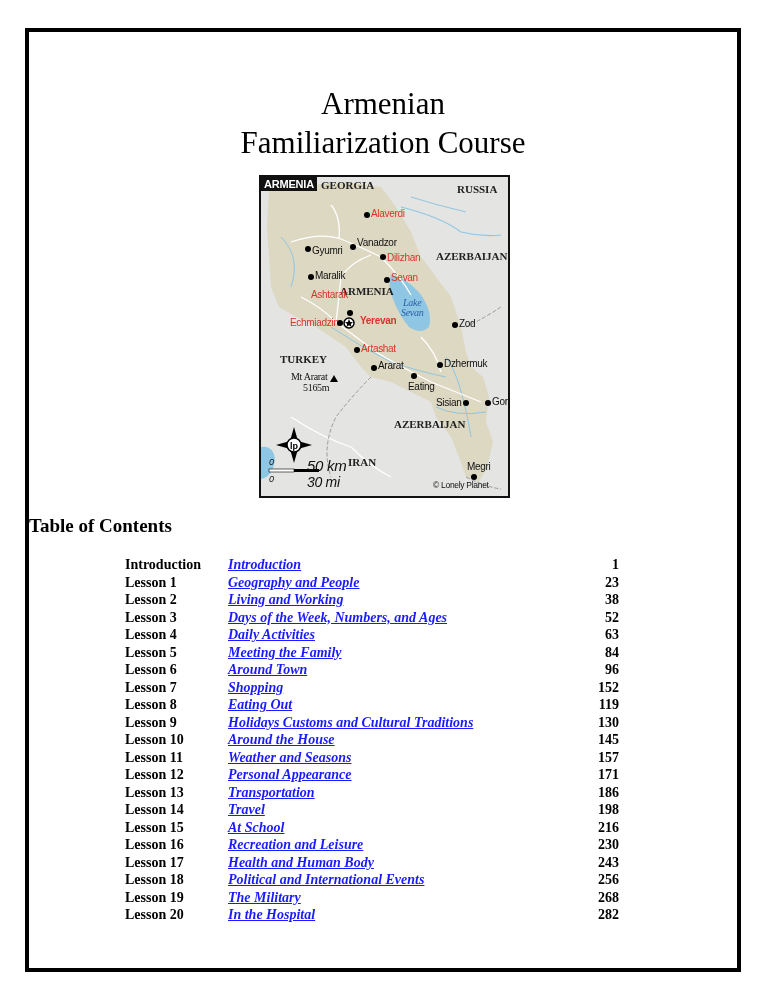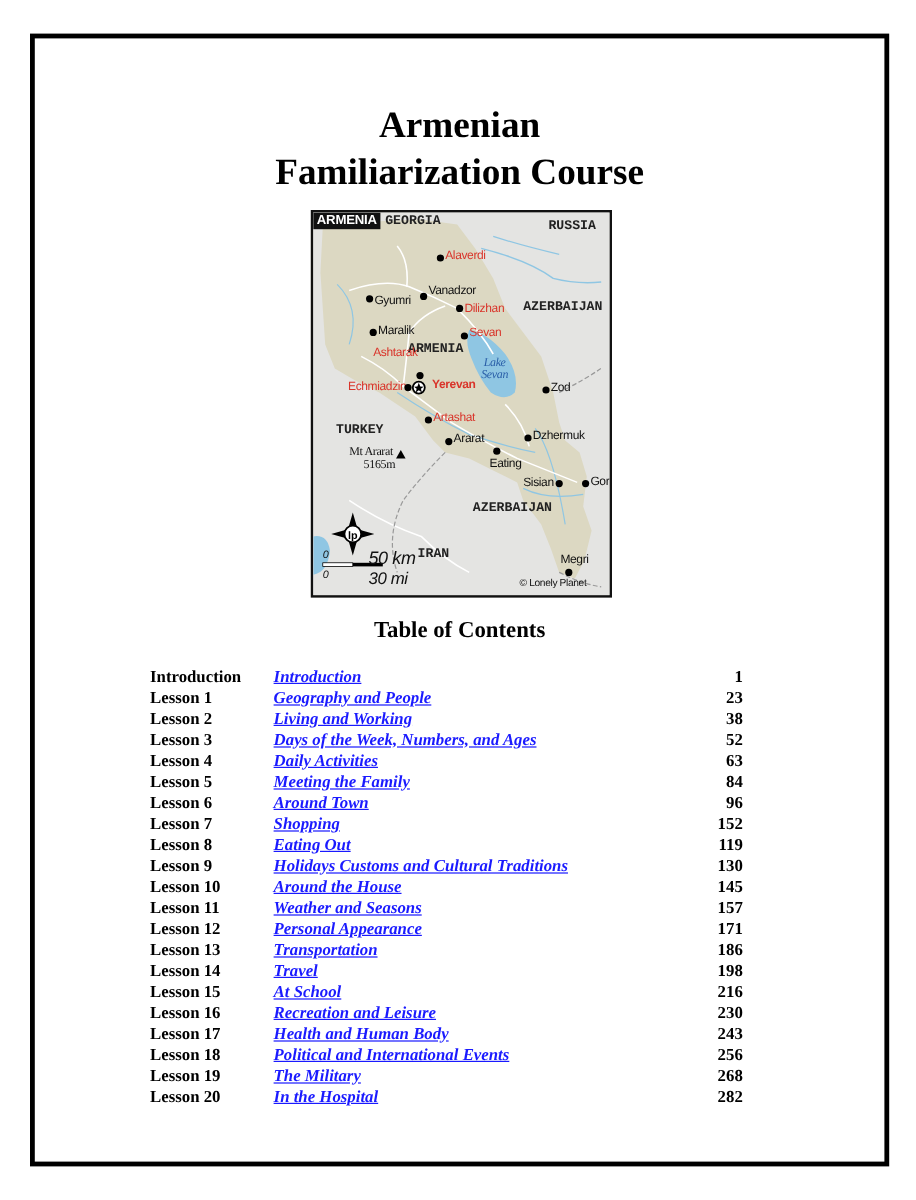--- a/index.html
+++ b/index.html
@@ -1,30 +1,30 @@
 <!DOCTYPE html>
 <html><head>
 <meta charset="utf-8">
 <style>
   html, body { margin:0; padding:0; background:#ffffff; }
   body { width:763px; height:1000px; position:relative; overflow:hidden; font-family:"Liberation Serif", serif; }
   .frame { position:absolute; left:25px; top:28px; width:708px; height:936px; border:4px solid #000; background:#fff; }
-  .title { position:absolute; left:0; right:0; text-align:center; font-weight:bold; font-size:31px; color:#000; line-height:38px; }
+  .title { position:absolute; left:0; right:0; text-align:center; font-weight:normal; font-size:31px; color:#000; line-height:38px; }
   .title1 { top:53px; }
   .title2 { top:92px; }
   .map { position:absolute; left:230px; top:143px; width:247px; height:319px; border:2px solid #111; background:#e4e4e2; overflow:hidden; }
   .map svg { position:absolute; left:0; top:0; }
   .map .lbl { position:absolute; font-family:"Liberation Sans", sans-serif; font-size:10px; white-space:nowrap; letter-spacing:-0.3px; }
-  .map .country { font-family:Liberation Mono, monospace; font-weight:bold; font-size:11px; color:#222; letter-spacing:0; }
+  .map .country { font-family:Liberation Serif, serif; font-weight:bold; font-size:11px; color:#222; letter-spacing:0; }
   .map .red { color:#d9342a; }
   .map .blk { color:#111; }
   .map .lake { font-family:"Liberation Serif", serif; font-style:italic; color:#2a5fa8; font-size:10px; text-align:center; line-height:10px; }
   .map .badge { position:absolute; left:0; top:0; background:#111; color:#fff; font-family:"Liberation Sans", sans-serif; font-weight:bold; font-size:11px; padding:1px 3px 1px 3px; letter-spacing:-0.2px; }
   .map .dot { position:absolute; width:6px; height:6px; border-radius:50%; background:#000; }
-  .toc-title { position:absolute; left:0; right:0; top:483px; text-align:center; font-weight:bold; font-size:19px; color:#000; }
+  .toc-title { position:absolute; left:0; right:0; top:483px; text-align:left; font-weight:bold; font-size:19px; color:#000; }
   .toc { position:absolute; left:96px; top:524px; width:500px; }
   .toc-row { position:relative; height:17.5px; font-size:14px; line-height:17px; }
   .toc-row .lesson { position:absolute; left:0; font-weight:bold; color:#000; }
   .toc-row .link { position:absolute; left:103px; font-weight:bold; font-style:italic; color:#1a1aff; text-decoration:underline; text-underline-offset:1px; cursor:pointer; }
   .toc-row .page { position:absolute; right:6px; font-weight:bold; color:#000; text-align:right; width:60px; }
 </style>
 </head>
 <body>
 
 <div class="frame">

